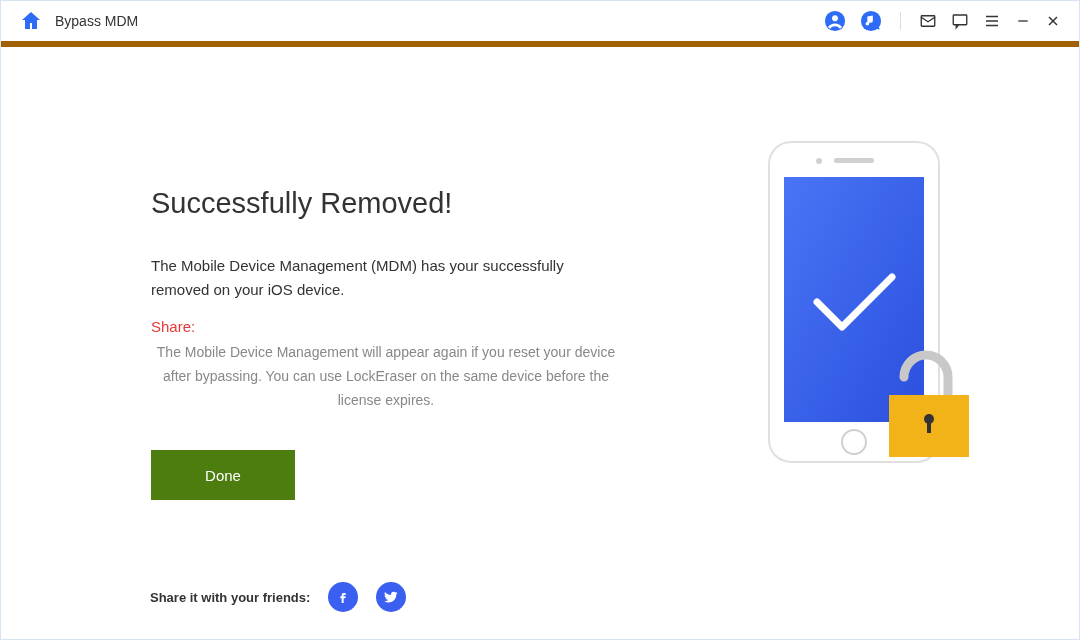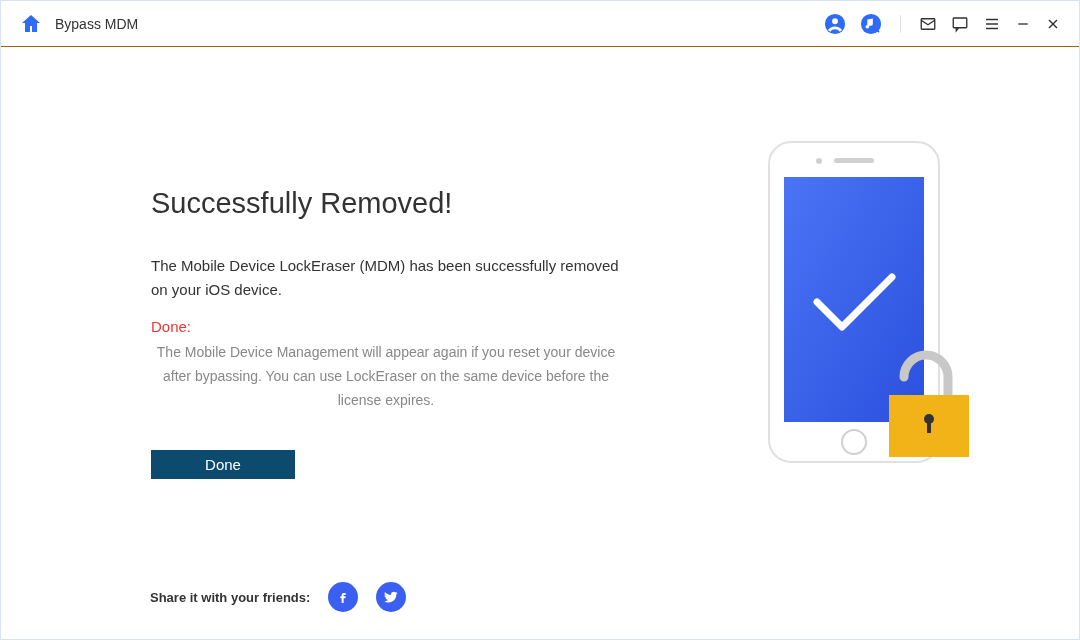--- a/index.html
+++ b/index.html
@@ -1,32 +1,32 @@
 <!DOCTYPE html>
 <html><head>
   <meta charset="utf-8">
   <style>
     * { box-sizing: border-box; margin: 0; padding: 0; }
     body { font-family: -apple-system, BlinkMacSystemFont, "Segoe UI", Arial, sans-serif; background: #fff; width: 1080px; height: 640px; overflow: hidden; border: 1px solid #d6e4f5; }
     
-    .header { display: flex; align-items: center; height: 46px; padding: 0 18px; border-bottom: 1px solid #a16207; }
+    .header { display: flex; align-items: center; height: 46px; padding: 0 18px; border-bottom: 6px solid #a16207; }
     .header-left { display: flex; align-items: center; gap: 12px; }
     .home-icon { color: #2e6bf6; cursor: pointer; }
     .page-title { font-size: 14px; color: #333; }
     .header-right { margin-left: auto; display: flex; align-items: center; gap: 14px; }
     .header-right .divider { width: 1px; height: 18px; background: #ddd; margin: 0 4px; }
     .hicon { cursor: pointer; display: flex; align-items: center; justify-content: center; }
     
     .main { display: flex; padding: 70px 90px 20px 150px; align-items: flex-start; }
     .content-col { flex: 0 0 470px; padding-top: 70px; }
     .heading { font-size: 29px; font-weight: 400; color: #333; margin-bottom: 34px; }
     .desc { font-size: 15px; color: #333; line-height: 1.6; margin-bottom: 16px; }
     .note-label { font-size: 15px; color: #e53935; margin-bottom: 6px; }
     .note-text { font-size: 14px; color: #888; line-height: 1.7; margin-bottom: 38px; text-align: center; }
-    .done-btn { width: 144px; height: 29px; background: #0c4a6e; color: #fff; border: none; font-size: 15px; cursor: pointer; }
+    .done-btn { width: 144px; height: 50px; background: #4d7c0f; color: #fff; border: none; font-size: 15px; cursor: pointer; }
     
     .illus-col { flex: 1; display: flex; justify-content: flex-end; padding-right: 10px; padding-top: 20px; }
     .phone-wrap { position: relative; width: 220px; height: 360px; }
     
     .footer { position: absolute; bottom: 28px; left: 150px; display: flex; align-items: center; gap: 18px; }
     .share-label { font-size: 13px; font-weight: 600; color: #333; }
     .social { width: 30px; height: 30px; border-radius: 50%; background: #3b5ff1; display: flex; align-items: center; justify-content: center; cursor: pointer; color: #fff; }
   </style>
 </head>
 <body>
@@ -86,22 +86,22 @@
           <line x1="6" y1="6" x2="18" y2="18"></line>
           <line x1="6" y1="18" x2="18" y2="6"></line>
         </svg>
     </span>
   </div>
 </div>
 
 <div class="main">
   <div class="content-col">
     <h1 class="heading">Successfully Removed!</h1>
-    <p class="desc">The Mobile Device LockEraser (MDM) has been successfully removed on your iOS device.</p>
-    <p class="note-label">Done:</p>
+    <p class="desc">The Mobile Device Management (MDM) has your successfully removed on your iOS device.</p>
+    <p class="note-label">Share:</p>
     <p class="note-text">The Mobile Device Management will appear again if you reset your device after bypassing. You can use LockEraser on the same device before the license expires.</p>
     <button class="done-btn">Done</button>
   </div>
   <div class="illus-col">
     <div class="phone-wrap">
       <svg width="220" height="360" viewBox="0 0 220 360">
 
         <rect x="10" y="5" width="170" height="320" rx="22" fill="#fff" stroke="#e0e0e0" stroke-width="2"></rect>
 
         <circle cx="60" cy="24" r="3" fill="#d0d0d0"></circle>

